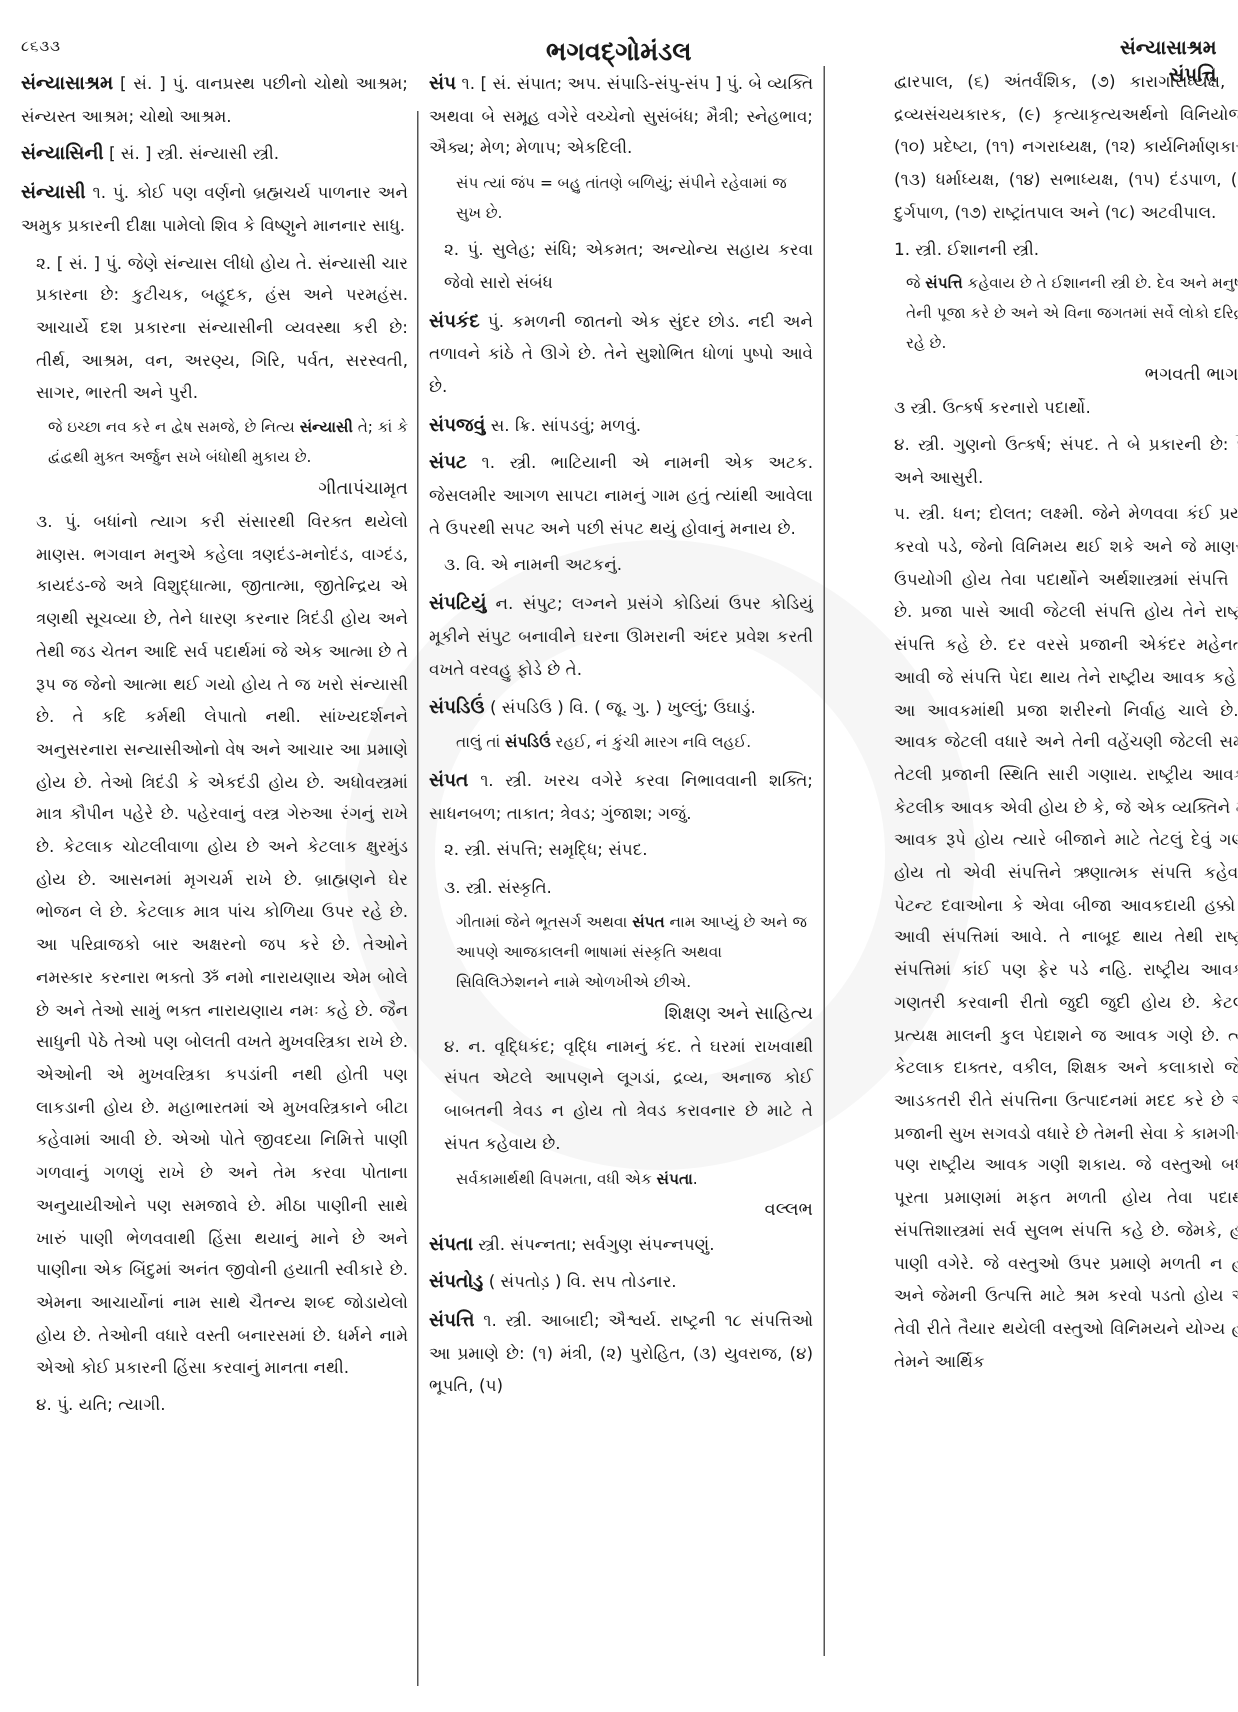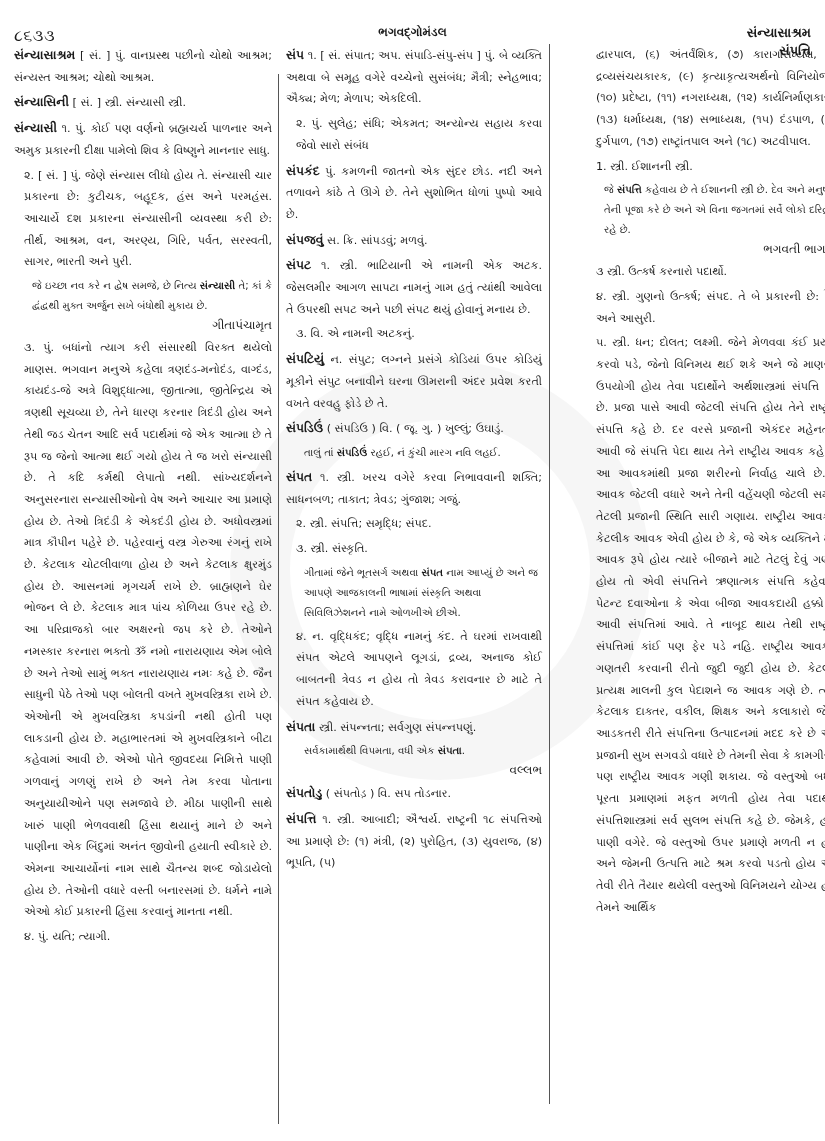--- a/index.html
+++ b/index.html
@@ -6,25 +6,25 @@
   html, body { width: 825px; height: 1141px; background: #ffffff; overflow: hidden; }
   body {
     font-family: "DejaVu Sans", "Liberation Sans", sans-serif;
     color: #1a1a1a;
     position: relative;
   }
   .header {
     position: absolute; top: 0; left: 0; width: 825px; height: 48px;
   }
   .page-num {
-    position: absolute; left: 14px; top: 26px; font-size: 16px; letter-spacing: 0.5px;
+    position: absolute; left: 14px; top: 26px; font-size: 10px; letter-spacing: 0.5px;
   }
   .book-title {
     position: absolute; left: 0; width: 825px; top: 25px; text-align: center;
-    font-size: 12px; font-weight: bold;
+    font-size: 17px; font-weight: bold;
   }
   .guide {
     position: absolute; right: 14px; top: 24px; text-align: right;
     font-size: 13px; font-weight: bold; line-height: 18px;
   }
   .columns {
     position: absolute; top: 44px; left: 0; width: 825px; height: 1097px;
   }
   .col {
     position: absolute; top: 0; height: 1097px;
@@ -73,35 +73,36 @@
       <div class="entry"><span class="hw">સંન્યાસાશ્રમ</span> <span>[ સં. ] પું. વાનપ્રસ્થ પછીનો ચોથો આશ્રમ; સંન્યસ્ત આશ્રમ; ચોથો આશ્રમ.</span></div>
       <div class="entry"><span class="hw">સંન્યાસિની</span> <span>[ સં. ] સ્ત્રી. સંન્યાસી સ્ત્રી.</span></div>
       <div class="entry"><span class="hw">સંન્યાસી</span> <span>૧. પું. કોઈ પણ વર્ણનો બ્રહ્મચર્ય પાળનાર અને અમુક પ્રકારની દીક્ષા પામેલો શિવ કે વિષ્ણુને માનનાર સાધુ.</span></div>
       <div class="entry indent"><span>૨. [ સં. ] પું. જેણે સંન્યાસ લીધો હોય તે. સંન્યાસી ચાર પ્રકારના છે: કુટીચક, બહૂદક, હંસ અને પરમહંસ. આચાર્યે દશ પ્રકારના સંન્યાસીની વ્યવસ્થા કરી છે: તીર્થ, આશ્રમ, વન, અરણ્ય, ગિરિ, પર્વત, સરસ્વતી, સાગર, ભારતી અને પુરી.</span></div>
       <div class="entry quote"><span>જે ઇચ્છા નવ કરે ન દ્વેષ સમજે, છે નિત્ય </span><b>સંન્યાસી</b><span> તે; કાં કે દ્વંદ્વથી મુક્ત અર્જુન સખે બંધોથી મુકાય છે.</span><span class="src">ગીતાપંચામૃત</span></div>
       <div class="entry indent"><span>૩. પું. બધાંનો ત્યાગ કરી સંસારથી વિરક્ત થયેલો માણસ. ભગવાન મનુએ કહેલા ત્રણદંડ-મનોદંડ, વાગ્દંડ, કાયદંડ-જે અત્રે વિશુદ્ધાત્મા, જીતાત્મા, જીતેન્દ્રિય એ ત્રણથી સૂચવ્યા છે, તેને ધારણ કરનાર ત્રિદંડી હોય અને તેથી જડ ચેતન આદિ સર્વ પદાર્થમાં જે એક આત્મા છે તે રૂપ જ જેનો આત્મા થઈ ગયો હોય તે જ ખરો સંન્યાસી છે. તે કદિ કર્મથી લેપાતો નથી. સાંખ્યદર્શનને અનુસરનારા સન્યાસીઓનો વેષ અને આચાર આ પ્રમાણે હોય છે. તેઓ ત્રિદંડી કે એકદંડી હોય છે. અધોવસ્ત્રમાં માત્ર કૌપીન પહેરે છે. પહેરવાનું વસ્ત્ર ગેરુઆ રંગનું રાખે છે. કેટલાક ચોટલીવાળા હોય છે અને કેટલાક ક્ષુરમુંડ હોય છે. આસનમાં મૃગચર્મ રાખે છે. બ્રાહ્મણને ઘેર ભોજન લે છે. કેટલાક માત્ર પાંચ કોળિયા ઉપર રહે છે. આ પરિવ્રાજકો બાર અક્ષરનો જપ કરે છે. તેઓને નમસ્કાર કરનારા ભક્તો ૐ નમો નારાયણાય એમ બોલે છે અને તેઓ સામું ભક્ત નારાયણાય નમઃ કહે છે. જૈન સાધુની પેઠે તેઓ પણ બોલતી વખતે મુખવસ્ત્રિકા રાખે છે. એઓની એ મુખવસ્ત્રિકા કપડાંની નથી હોતી પણ લાકડાની હોય છે. મહાભારતમાં એ મુખવસ્ત્રિકાને બીટા કહેવામાં આવી છે. એઓ પોતે જીવદયા નિમિત્તે પાણી ગળવાનું ગળણું રાખે છે અને તેમ કરવા પોતાના અનુયાયીઓને પણ સમજાવે છે. મીઠા પાણીની સાથે ખારું પાણી ભેળવવાથી હિંસા થયાનું માને છે અને પાણીના એક બિંદુમાં અનંત જીવોની હયાતી સ્વીકારે છે. એમના આચાર્યોનાં નામ સાથે ચૈતન્ય શબ્દ જોડાયેલો હોય છે. તેઓની વધારે વસ્તી બનારસમાં છે. ધર્મને નામે એઓ કોઈ પ્રકારની હિંસા કરવાનું માનતા નથી.</span></div>
       <div class="entry indent"><span>૪. પું. યતિ; ત્યાગી.</span></div>
     </div>
   <div class="col col2" id="col1">
       <div class="entry"><span class="hw">સંપ</span> <span>૧. [ સં. સંપાત; અપ. સંપાડિ-સંપુ-સંપ ] પું. બે વ્યક્તિ અથવા બે સમૂહ વગેરે વચ્ચેનો સુસંબંધ; મૈત્રી; સ્નેહભાવ; ઐક્ય; મેળ; મેળાપ; એકદિલી.</span></div>
+      <div class="entry quote"><span>સંપ ત્યાં જંપ = બહુ તાંતણે બળિયું; સંપીને રહેવામાં જ સુખ છે.</span><b></b><span></span></div>
       <div class="entry indent"><span>૨. પું. સુલેહ; સંધિ; એકમત; અન્યોન્ય સહાય કરવા જેવો સારો સંબંધ</span></div>
       <div class="entry"><span class="hw">સંપકંદ</span> <span>પું. કમળની જાતનો એક સુંદર છોડ. નદી અને તળાવને કાંઠે તે ઊગે છે. તેને સુશોભિત ધોળાં પુષ્પો આવે છે.</span></div>
       <div class="entry"><span class="hw">સંપજવું</span> <span>સ. ક્રિ. સાંપડવું; મળવું.</span></div>
       <div class="entry"><span class="hw">સંપટ</span> <span>૧. સ્ત્રી. ભાટિયાની એ નામની એક અટક. જેસલમીર આગળ સાપટા નામનું ગામ હતું ત્યાંથી આવેલા તે ઉપરથી સપટ અને પછી સંપટ થયું હોવાનું મનાય છે.</span></div>
       <div class="entry indent"><span>૩. વિ. એ નામની અટકનું.</span></div>
       <div class="entry"><span class="hw">સંપટિયું</span> <span>ન. સંપુટ; લગ્નને પ્રસંગે કોડિયાં ઉપર કોડિયું મૂકીને સંપુટ બનાવીને ઘરના ઊમરાની અંદર પ્રવેશ કરતી વખતે વરવહુ ફોડે છે તે.</span></div>
       <div class="entry"><span class="hw">સંપડિઉં</span> <span>( સંપડિઉ ) વિ. ( જૂ. ગુ. ) ખુલ્લું; ઉઘાડું.</span></div>
       <div class="entry quote"><span>તાલું તાં </span><b>સંપડિઉં</b><span> રહઈ, નં કુંચી મારગ નવિ લહઈ.</span></div>
       <div class="entry"><span class="hw">સંપત</span> <span>૧. સ્ત્રી. ખરચ વગેરે કરવા નિભાવવાની શક્તિ; સાધનબળ; તાકાત; ત્રેવડ; ગુંજાશ; ગજું.</span></div>
       <div class="entry indent"><span>૨. સ્ત્રી. સંપત્તિ; સમૃદ્ધિ; સંપદ.</span></div>
       <div class="entry indent"><span>૩. સ્ત્રી. સંસ્કૃતિ.</span></div>
-      <div class="entry quote"><span>ગીતામાં જેને ભૂતસર્ગ અથવા </span><b>સંપત</b><span> નામ આપ્યું છે અને જ આપણે આજકાલની ભાષામાં સંસ્કૃતિ અથવા સિવિલિઝેશનને નામે ઓળખીએ છીએ.</span></div>
+      <div class="entry quote"><span>ગીતામાં જેને ભૂતસર્ગ અથવા </span><b>સંપત</b><span> નામ આપ્યું છે અને જ આપણે આજકાલની ભાષામાં સંસ્કૃતિ અથવા સિવિલિઝેશનને નામે ઓળખીએ છીએ.</span><span class="src">શિક્ષણ અને સાહિત્ય</span></div>
       <div class="entry indent"><span>૪. ન. વૃદ્ધિકંદ; વૃદ્ધિ નામનું કંદ. તે ઘરમાં રાખવાથી સંપત એટલે આપણને લૂગડાં, દ્રવ્ય, અનાજ કોઈ બાબતની ત્રેવડ ન હોય તો ત્રેવડ કરાવનાર છે માટે તે સંપત કહેવાય છે.</span></div>
+      <div class="entry quote"><span>સર્વકામાર્થથી વિપમતા, વધી એક </span><b>સંપતા</b><span>.</span><span class="src">વલ્લભ</span></div>
       <div class="entry"><span class="hw">સંપતા</span> <span>સ્ત્રી. સંપન્નતા; સર્વગુણ સંપન્નપણું.</span></div>
-      <div class="entry quote"><span>સર્વકામાર્થથી વિપમતા, વધી એક </span><b>સંપતા</b><span>.</span><span class="src">વલ્લભ</span></div>
       <div class="entry"><span class="hw">સંપતોડુ</span> <span>( સંપતોડ઼ ) વિ. સપ તોડનાર.</span></div>
       <div class="entry"><span class="hw">સંપત્તિ</span> <span>૧. સ્ત્રી. આબાદી; ઐશ્વર્ય. રાષ્ટ્રની ૧૮ સંપત્તિઓ આ પ્રમાણે છે: (૧) મંત્રી, (૨) પુરોહિત, (૩) યુવરાજ, (૪) ભૂપતિ, (૫)</span></div>
     </div>
   <div class="col col3" id="col2">
       <div class="entry indent"><span>દ્વારપાલ, (૬) અંતર્વંશિક, (૭) કારાગારાધ્યક્ષ, (૮) દ્રવ્યસંચયકારક, (૯) કૃત્યાકૃત્યઅર્થનો વિનિયોજક. (૧૦) પ્રદેષ્ટા, (૧૧) નગરાધ્યક્ષ, (૧૨) કાર્યનિર્માણકારક, (૧૩) ધર્માધ્યક્ષ, (૧૪) સભાધ્યક્ષ, (૧૫) દંડપાળ, (૧૬) દુર્ગપાળ, (૧૭) રાષ્ટ્રાંતપાલ અને (૧૮) અટવીપાલ.</span></div>
       <div class="entry indent"><span>1. સ્ત્રી. ઈશાનની સ્ત્રી.</span></div>
       <div class="entry quote"><span>જે </span><b>સંપત્તિ</b><span> કહેવાય છે તે ઈશાનની સ્ત્રી છે. દેવ અને મનુષ્યો તેની પૂજા કરે છે અને એ વિના જગતમાં સર્વે લોકો દરિદ્ર રહે છે.</span><span class="src">ભગવતી ભાગવત</span></div>
       <div class="entry indent"><span>૩ સ્ત્રી. ઉત્કર્ષ કરનારો પદાર્થો.</span></div>
       <div class="entry indent"><span>૪. સ્ત્રી. ગુણનો ઉત્કર્ષ; સંપદ. તે બે પ્રકારની છે: દૈવી અને આસુરી.</span></div>
       <div class="entry indent"><span>૫. સ્ત્રી. ધન; દોલત; લક્ષ્મી. જેને મેળવવા કંઈ પ્રયાસ કરવો પડે, જેનો વિનિમય થઈ શકે અને જે માણસને ઉપયોગી હોય તેવા પદાર્થોને અર્થશાસ્ત્રમાં સંપત્તિ કહે છે. પ્રજા પાસે આવી જેટલી સંપત્તિ હોય તેને રાષ્ટ્રીય સંપત્તિ કહે છે. દર વરસે પ્રજાની એકંદર મહેનતથી આવી જે સંપત્તિ પેદા થાય તેને રાષ્ટ્રીય આવક કહે છે. આ આવકમાંથી પ્રજા શરીરનો નિર્વાહ ચાલે છે. તે આવક જેટલી વધારે અને તેની વહેંચણી જેટલી સમાન તેટલી પ્રજાની સ્થિતિ સારી ગણાય. રાષ્ટ્રીય આવકમાં કેટલીક આવક એવી હોય છે કે, જે એક વ્યક્તિને માટે આવક રૂપે હોય ત્યારે બીજાને માટે તેટલું દેવું ગણાતું હોય તો એવી સંપત્તિને ઋણાત્મક સંપત્તિ કહેવાય. પેટન્ટ દવાઓના કે એવા બીજા આવકદાયી હક્કો એ આવી સંપત્તિમાં આવે. તે નાબૂદ થાય તેથી રાષ્ટ્રીય સંપત્તિમાં કાંઈ પણ ફેર પડે નહિ. રાષ્ટ્રીય આવકની ગણતરી કરવાની રીતો જુદી જુદી હોય છે. કેટલાક પ્રત્યક્ષ માલની કુલ પેદાશને જ આવક ગણે છે. ત્યારે કેટલાક દાક્તર, વકીલ, શિક્ષક અને કલાકારો જેઓ આડકતરી રીતે સંપત્તિના ઉત્પાદનમાં મદદ કરે છે અને પ્રજાની સુખ સગવડો વધારે છે તેમની સેવા કે કામગીરીને પણ રાષ્ટ્રીય આવક ગણી શકાય. જે વસ્તુઓ બધાને પૂરતા પ્રમાણમાં મફત મળતી હોય તેવા પદાર્થોને સંપત્તિશાસ્ત્રમાં સર્વ સુલભ સંપત્તિ કહે છે. જેમકે, હવા, પાણી વગેરે. જે વસ્તુઓ ઉપર પ્રમાણે મળતી ન હોય અને જેમની ઉત્પત્તિ માટે શ્રમ કરવો પડતો હોય અને તેવી રીતે તૈયાર થયેલી વસ્તુઓ વિનિમયને યોગ્ય હોય તેમને આર્થિક</span></div>

